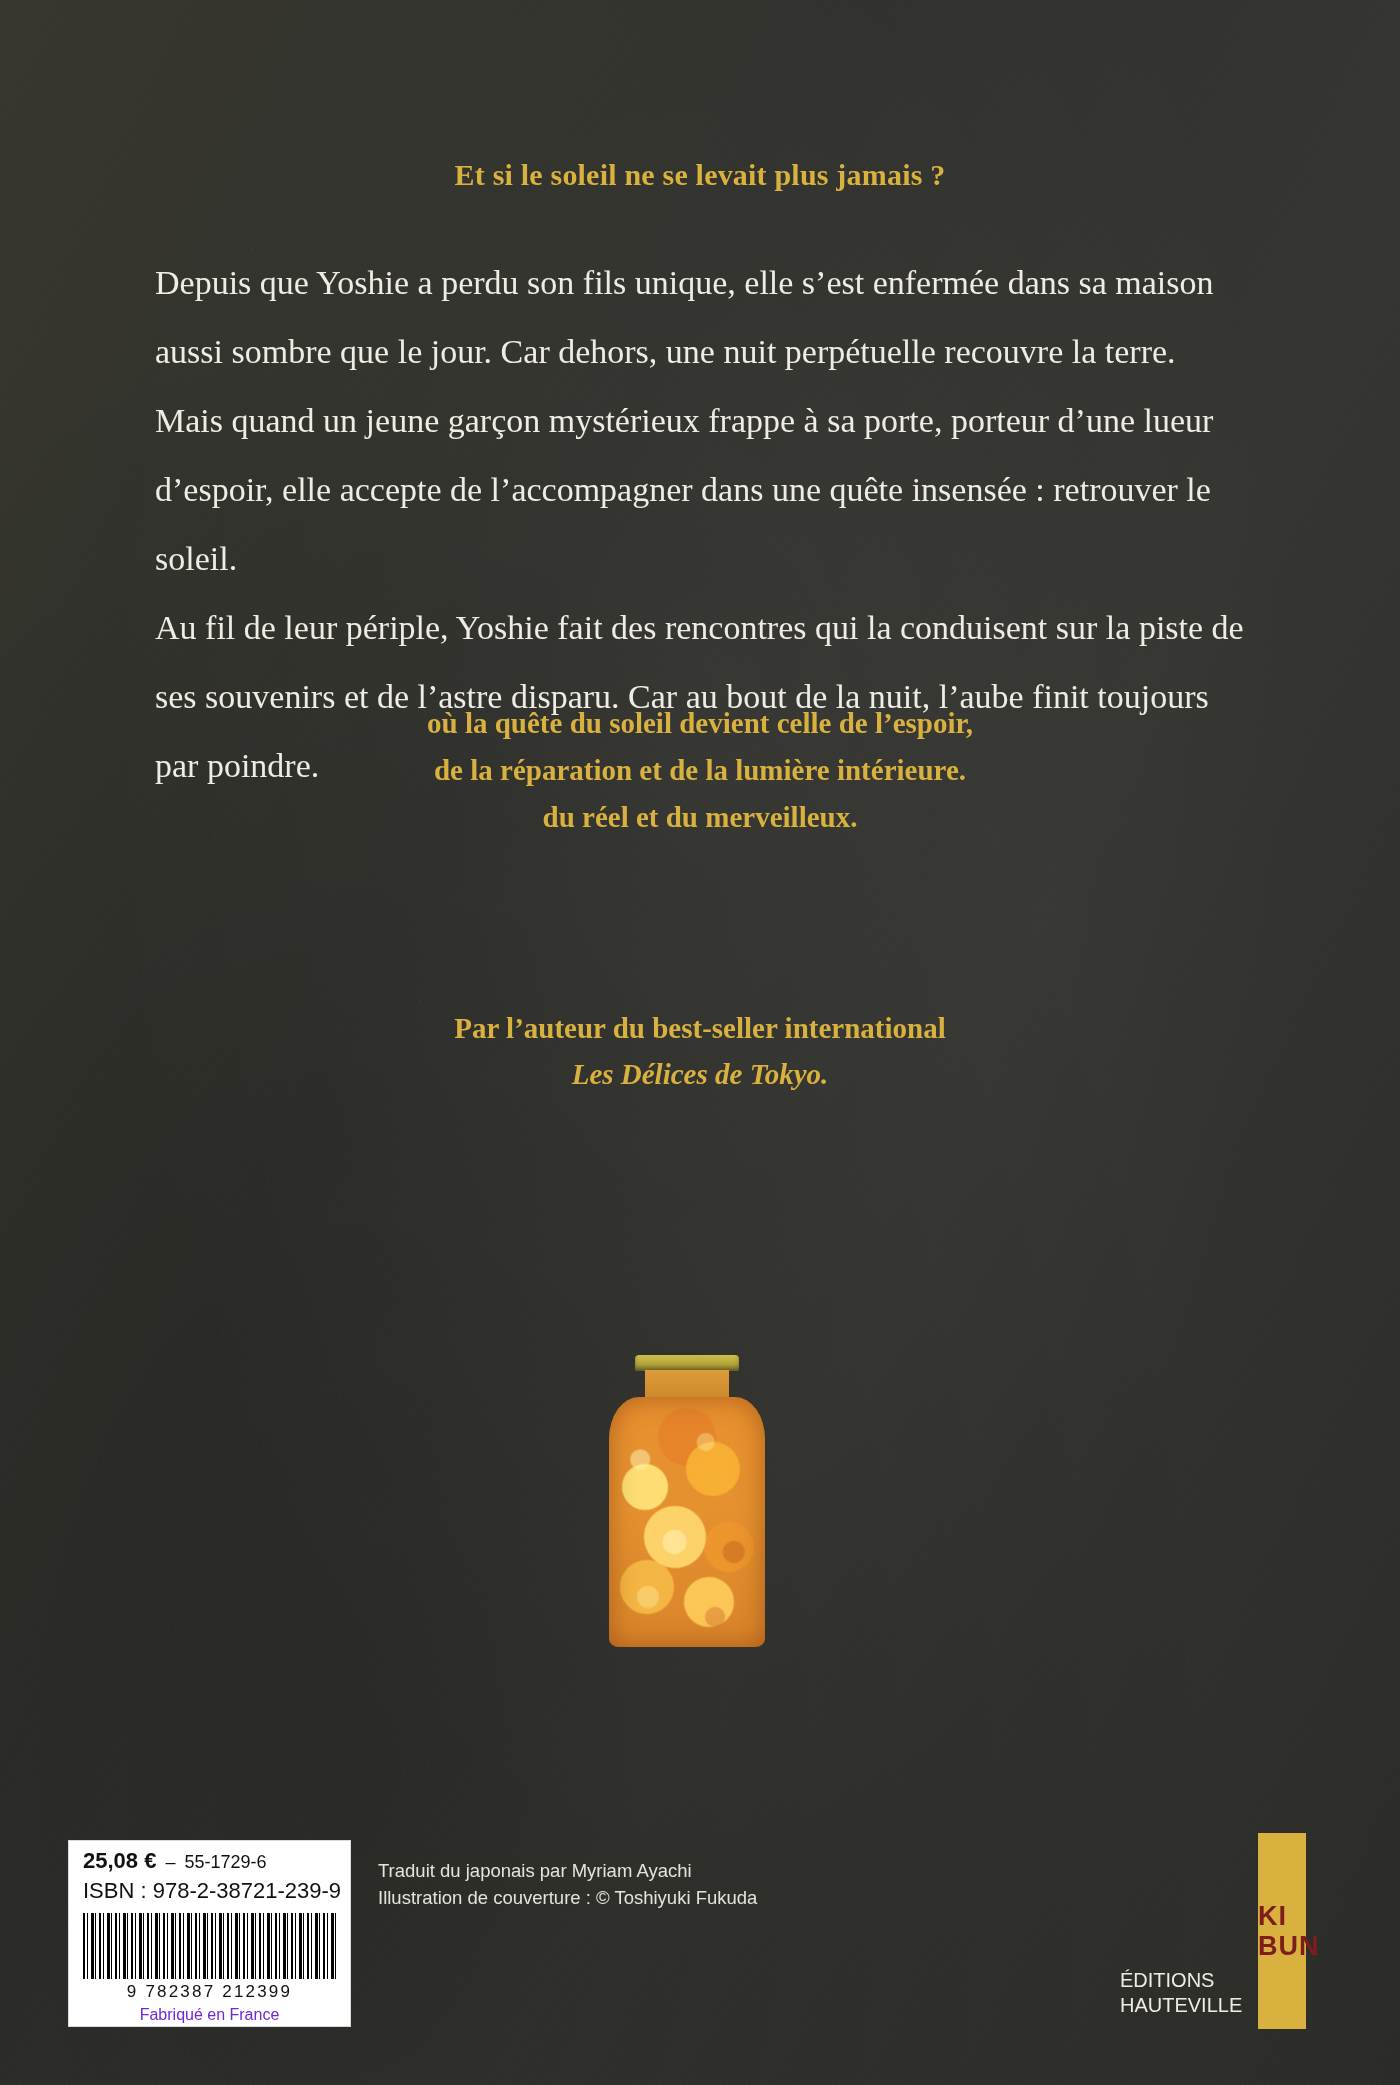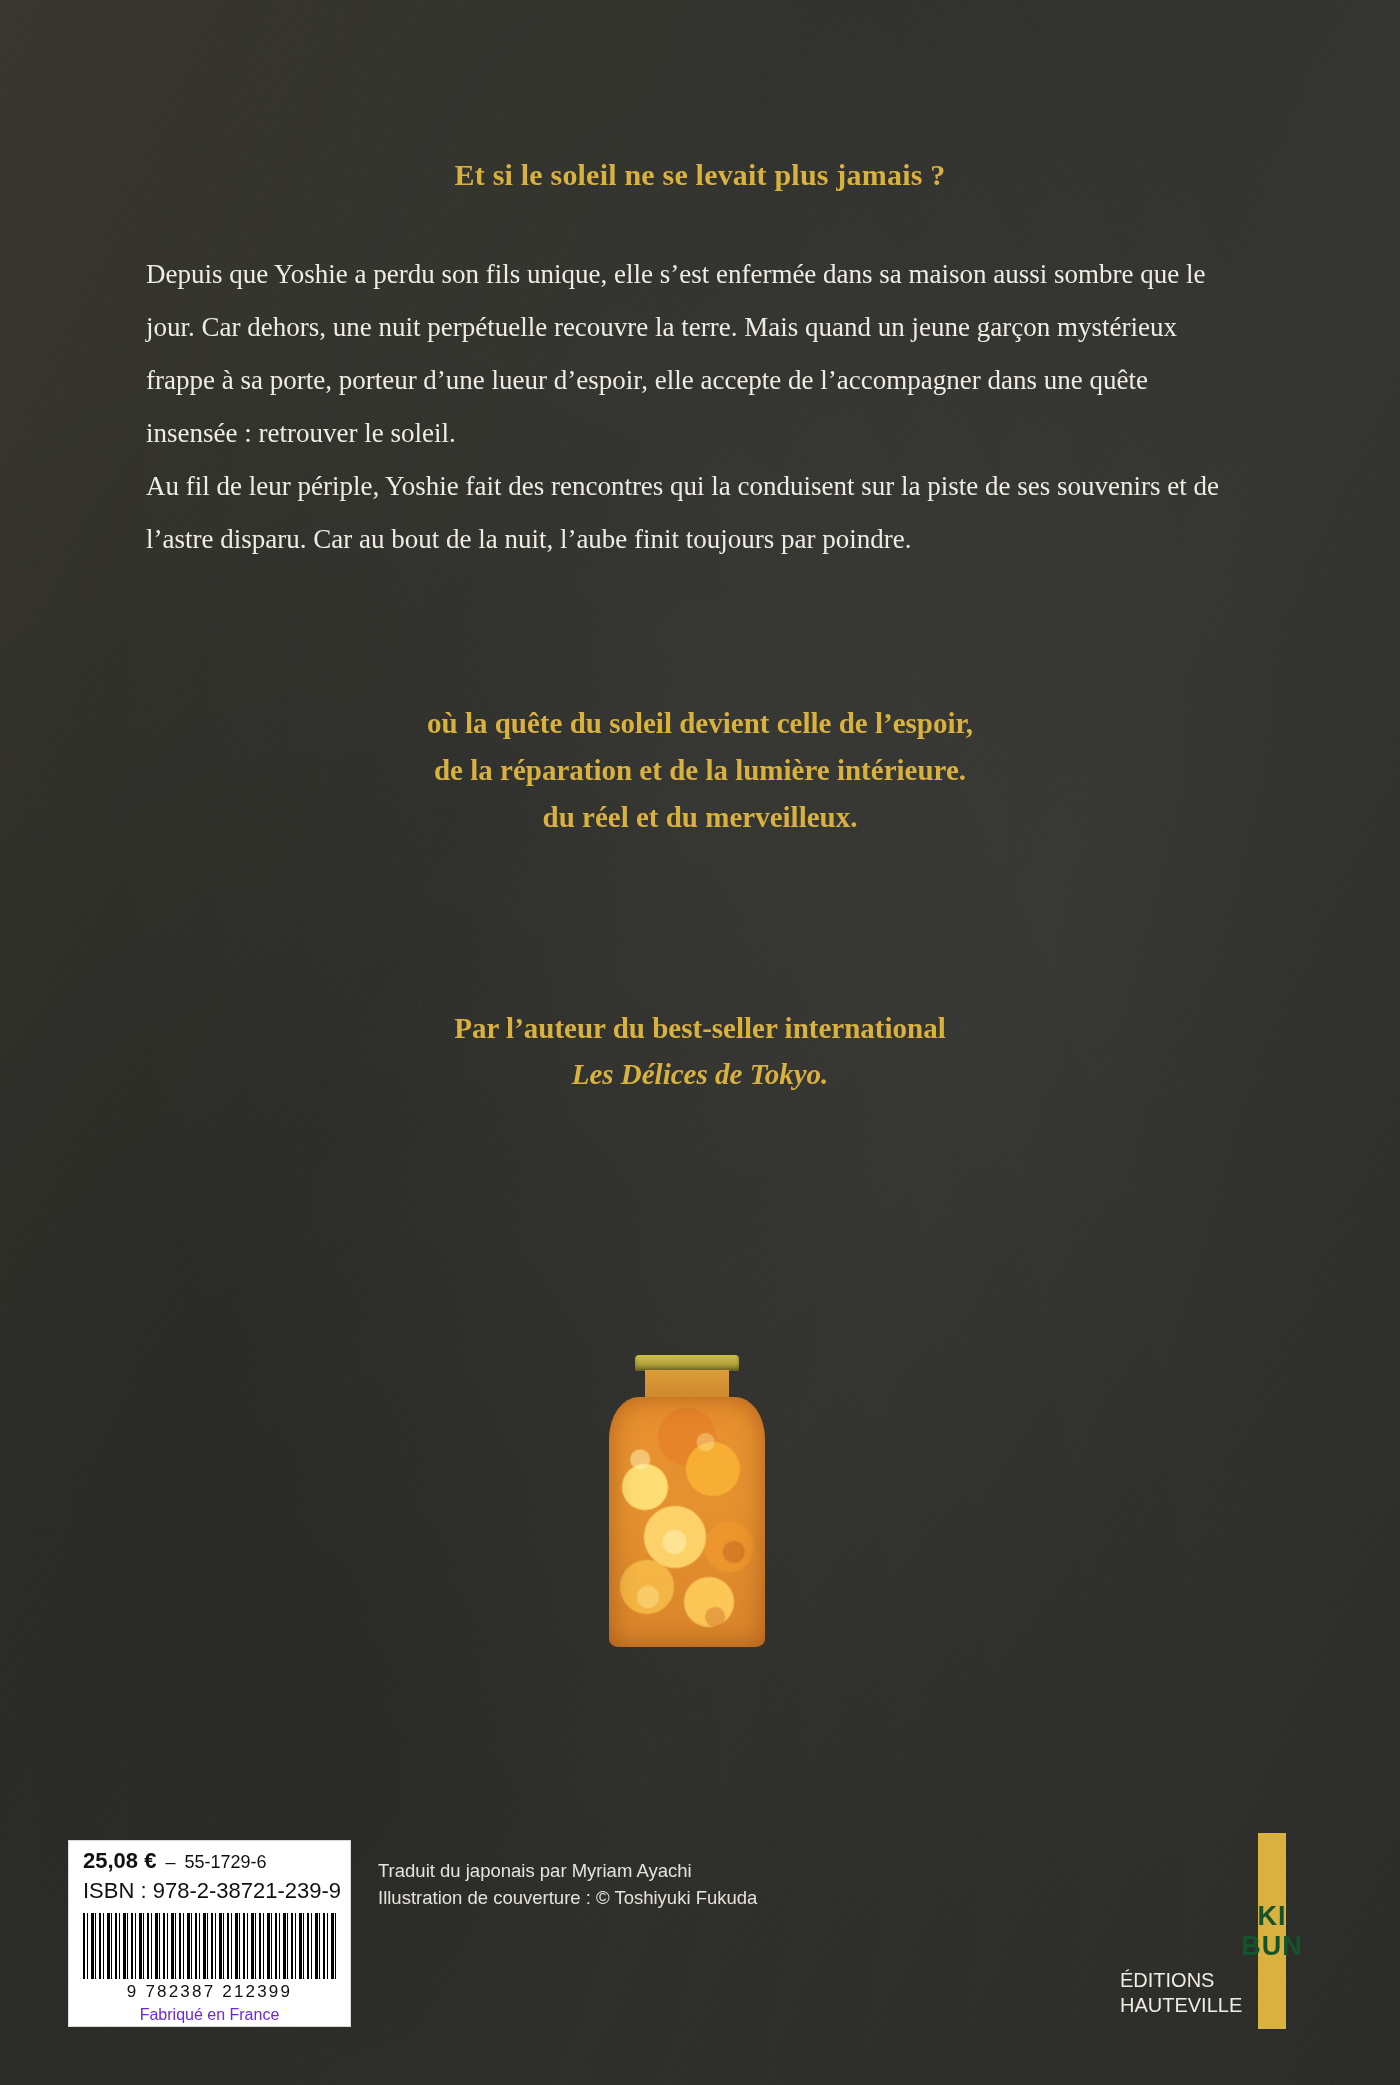--- a/index.html
+++ b/index.html
@@ -52,25 +52,25 @@
     text-align: center;
     color: #d9b13f;
     font-size: 30px;
     font-weight: bold;
     letter-spacing: .2px;
   }
 
   .synopsis {
     position: absolute;
     top: 248px;
-    left: 146px;
+    left: 155px;
     width: 1095px;
     color: #efece4;
-    font-size: 27px;
-    line-height: 53px;
+    font-size: 34px;
+    line-height: 69px;
     text-align: left;
   }
   .synopsis p { margin: 0; }
 
   .pitch {
     position: absolute;
     top: 700px;
     left: 0; right: 0;
     text-align: center;
     color: #d9b13f;
@@ -217,27 +217,27 @@
     font-size: 18.5px;
     line-height: 27px;
     font-family: "Liberation Sans", sans-serif;
   }
 
   
   .kibun-logo {
     position: absolute;
     left: 1258px;
     top: 1833px;
-    width: 28px;
+    width: 48px;
     height: 196px;
     background: #d9b13f;
-    color: #14532d;
+    color: #7f1d1d;
     display: flex;
     flex-direction: column;
-    align-items: center;
+    align-items: flex-start;
     justify-content: center;
     font-family: "Liberation Sans", sans-serif;
     font-weight: bold;
     font-size: 27px;
     line-height: 30px;
     letter-spacing: 1px;
   }
   .editions {
     position: absolute;
     left: 1120px;

